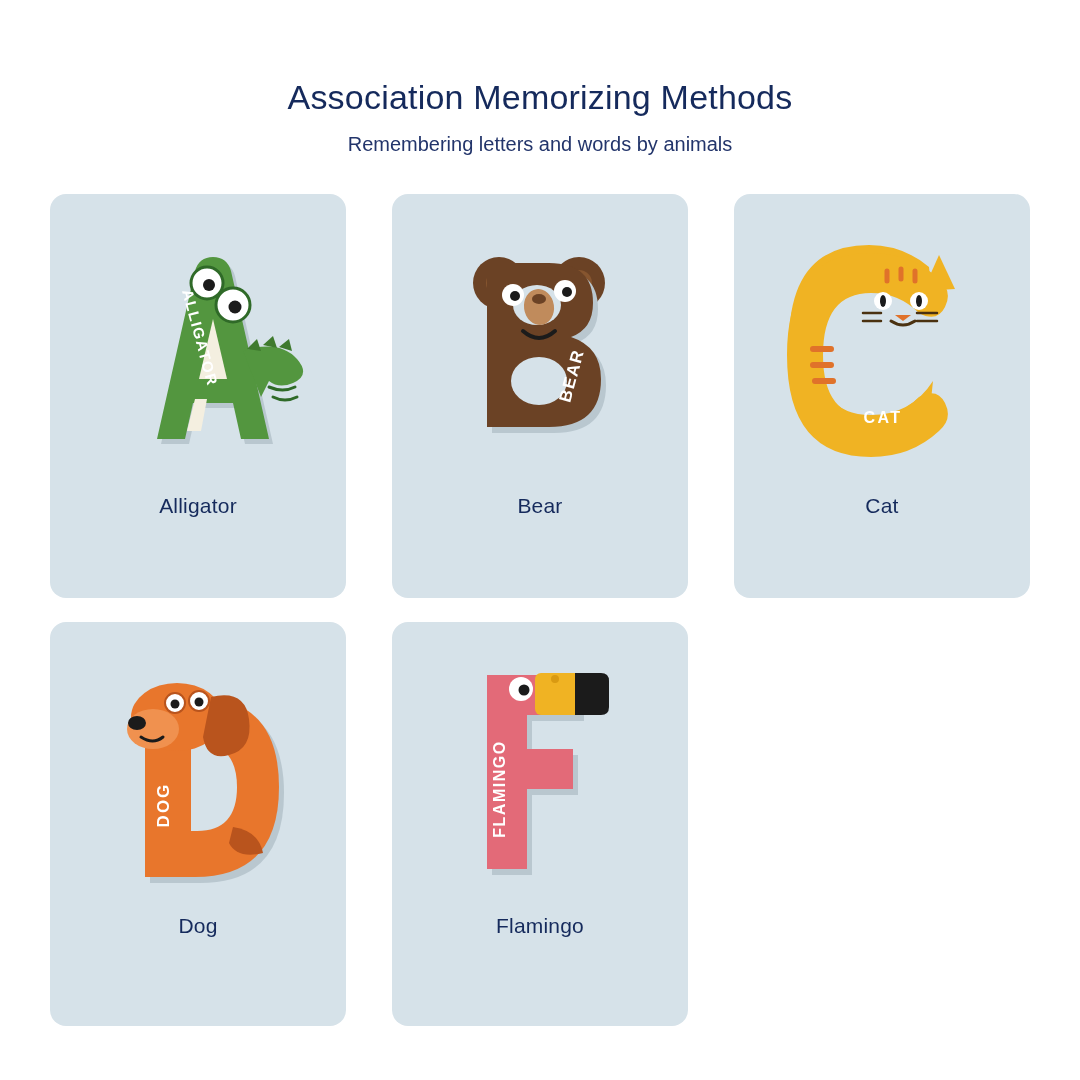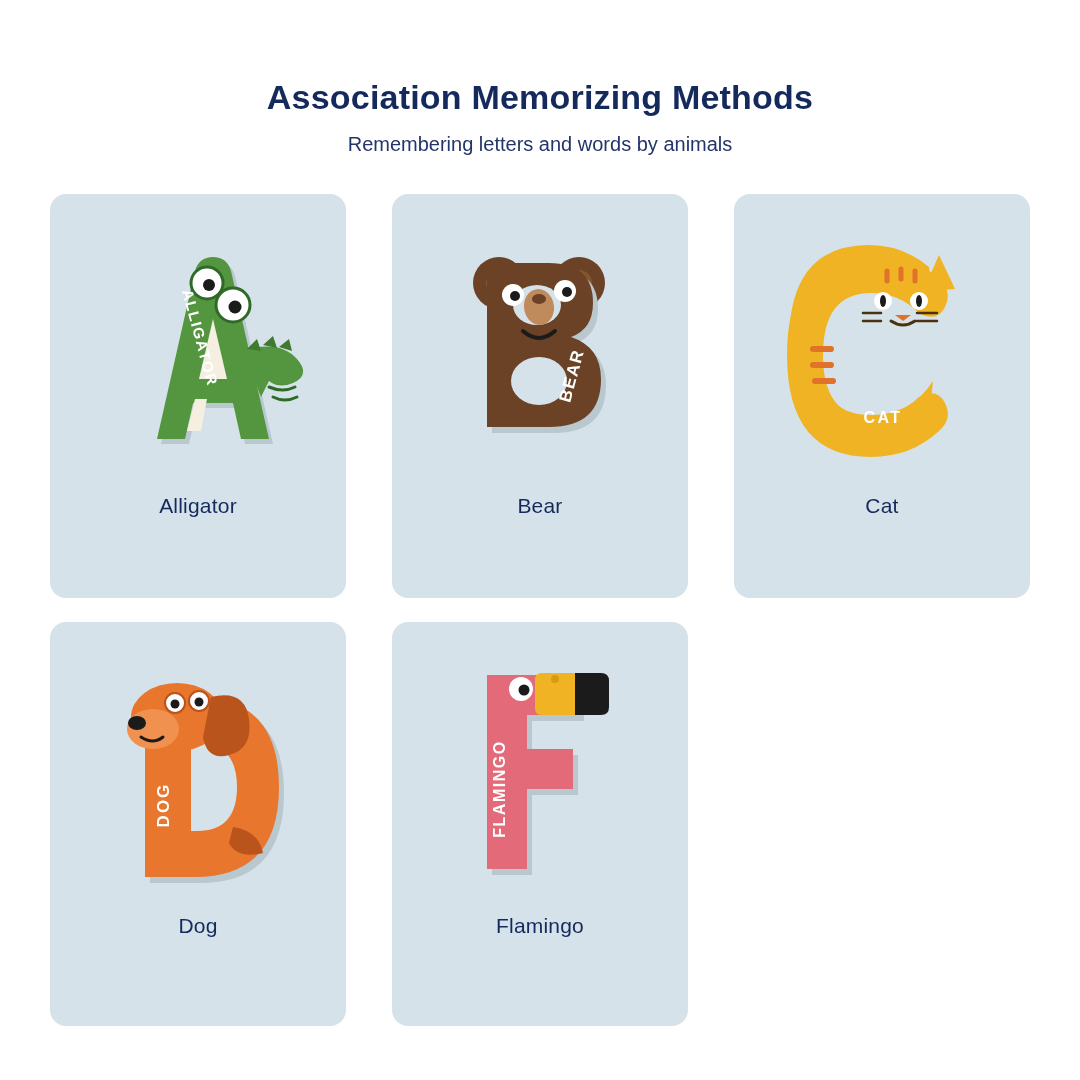--- a/index.html
+++ b/index.html
@@ -19,21 +19,21 @@
     height: 1080px;
     position: relative;
     box-sizing: border-box;
   }
   .header {
     text-align: center;
     padding-top: 78px;
   }
   .title {
     font-size: 34px;
-    font-weight: 700;
+    font-weight: 400;
     letter-spacing: 0.2px;
     color: #152a5c;
     margin: 0;
   }
   .subtitle {
     font-size: 20px;
     font-weight: 400;
     color: #23356b;
     margin: 16px 0 0 0;
   }

